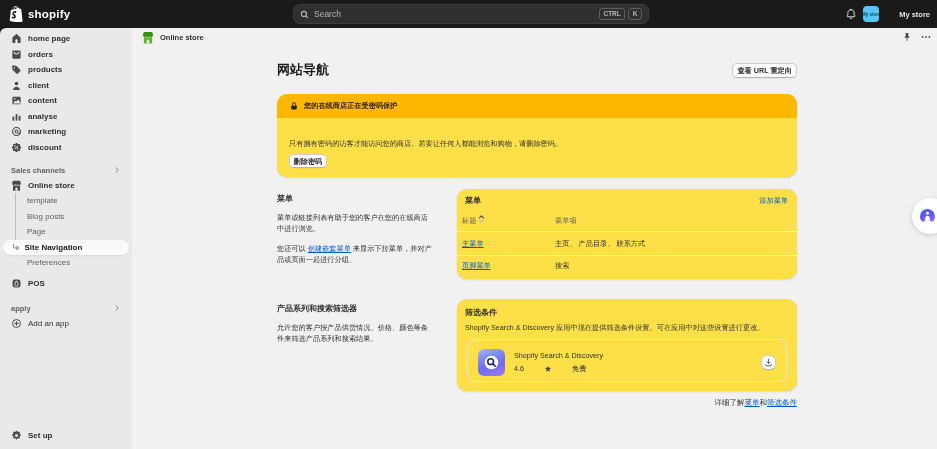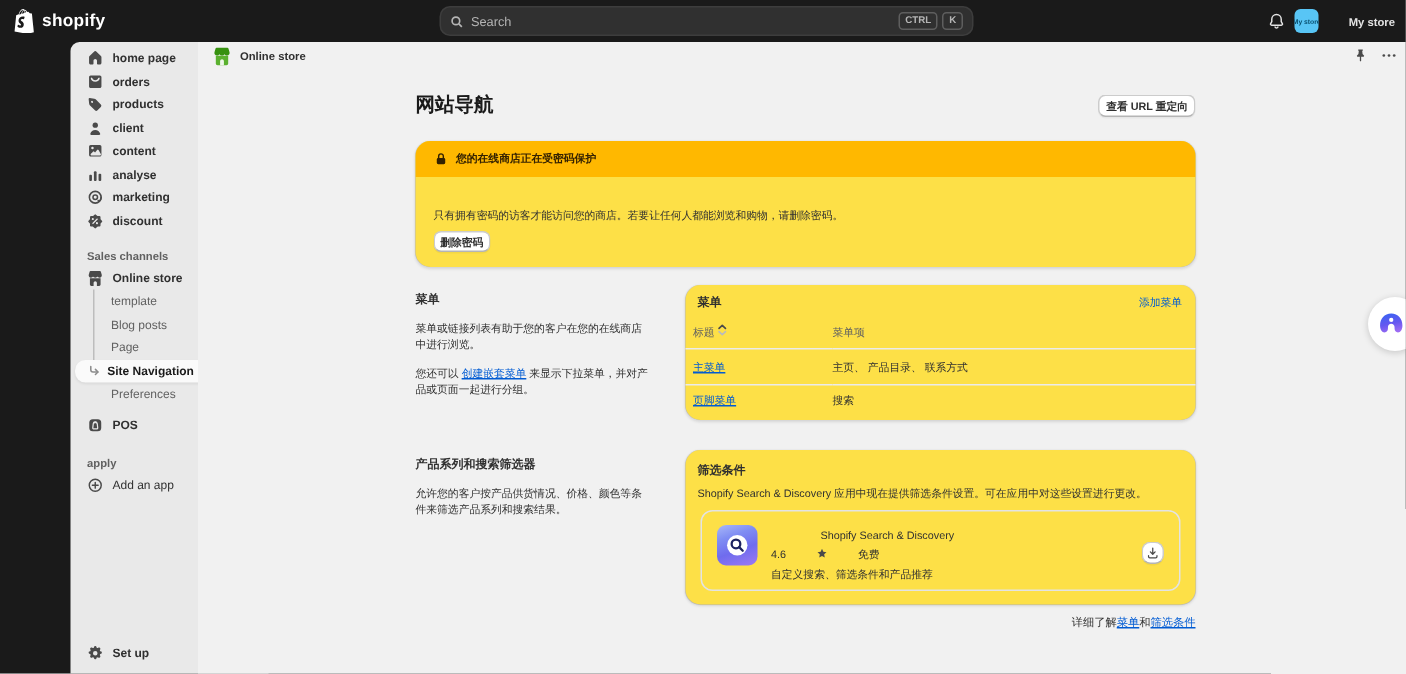--- a/index.html
+++ b/index.html
@@ -19,21 +19,21 @@
   .kbd { border:1px solid #5e5e5e; border-radius:3px; color:#b5b5b5; font-size:6.5px; font-weight:bold;
          padding:1.5px 3.5px; margin-left:3px; line-height:1; }
   .top-right { position:absolute; right:7px; top:0; height:28px; display:flex; align-items:center; gap:5px; }
   .bell-btn { width:14px; height:20px; display:flex; align-items:center; justify-content:center; border-radius:5px; }
   .account { display:flex; align-items:center; gap:20px; }
   .avatar { width:16px; height:16px; border-radius:4px; background:#58c5f5; color:#074e6e;
             font-size:4.5px; font-weight:bold; display:flex; align-items:center; justify-content:center; overflow:hidden; white-space:nowrap; }
   .store-name { color:#e3e3e3; font-size:7.5px; font-weight:bold; }
 
   
-  .sidebar { position:absolute; left:0; top:28px; width:132px; height:421px; background:#e9e9e9; border-top-left-radius:6px;margin-left:47px; }
+  .sidebar { position:absolute; left:0; top:28px; width:132px; height:421px; background:#e9e9e9; border-top-left-radius:6px; }
   .nav { padding-top:3px; }
   .nav-item { height:15.5px; display:flex; align-items:center; padding-left:8px; gap:6px;
               font-size:8px; font-weight:bold; color:#303030; border-radius:7px; margin:0 3px; }
   .nav-item .ic { width:11px; height:11px; color:#4a4a4a; flex:0 0 auto; }
   .nav-item .ic svg { width:11px; height:11px; }
   .nav-head { height:15px; display:flex; align-items:center; justify-content:space-between;
               padding:0 11px 0 11px; font-size:7.5px; font-weight:bold; color:#616161; margin-top:7.5px; }
   .nav-head .ch { color:#8a8a8a; }
   .sub-item { height:15.5px; display:flex; align-items:center; padding-left:24px;
               font-size:8px; color:#616161; font-weight:normal; margin:0 3px; border-radius:7px; position:relative; }
@@ -91,21 +91,21 @@
 
   .filters-card { padding-bottom:9px; }
   .filters-card .card-head { padding:8px 9px 2px 8px; }
   .filters-card .desc { font-size:7.2px; color:#303030; padding:0 9px 0 8px; margin-top:2px; line-height:11px; }
   .app-box { margin:6px 10px 0; border:1px solid #e3e3e3; border-radius:8px; padding:9px 10px 5px;
              display:flex; align-items:flex-start; gap:9px; }
   .app-icon { width:27px; height:27px; border-radius:6px; flex:0 0 auto;
               background:linear-gradient(160deg,#a9b8f8 0%, #7f8df3 30%, #6f6cee 60%, #9d79f2 100%);
               display:flex; align-items:center; justify-content:center; }
   .app-meta { flex:1; margin-top:1px; }
-  .app-name { font-size:7.2px; color:#303030; line-height:11px;margin-left:33px; }
+  .app-name { font-size:7.2px; color:#303030; line-height:11px; }
   .app-rating { font-size:7.2px; color:#303030; margin-top:2px; line-height:11px; display:flex; align-items:center; gap:20px; }
   .app-desc { font-size:7.2px; color:#303030; margin-top:2px; line-height:11px; }
   .dl-btn { width:15px; height:15px; border:1px solid #ccc; border-bottom-color:#b5b5b5; border-radius:6px;
             background:#fff; display:flex; align-items:center; justify-content:center; align-self:center;
             box-shadow:0 1px 0 rgba(0,0,0,.04); }
 
   .learn-more { text-align:right; font-size:7.5px; color:#303030; margin-top:6px; line-height:11px; }
 
   
   .float-btn { position:absolute; right:-11px; top:170px; width:36px; height:36px; border-radius:50%;
@@ -417,21 +417,20 @@
               <div class="app-name">Shopify Search &amp; Discovery</div>
               <div class="app-rating">
                 <span>4.6</span>
                 <span>
                     <svg width="8" height="8" viewBox="0 0 16 16" fill="#4a4a4a">
                       <path d="M8 1.8l1.8 3.9 4.2.5-3.1 2.9.8 4.2L8 11.2l-3.7 2.1.8-4.2L2 6.2l4.2-.5L8 1.8z"></path>
                     </svg>
                   </span>
                 <span>免费</span>
               </div>
-              <div class="app-desc">自定义搜索、筛选条件和产品推荐</div>
             </span>
             <span class="dl-btn">
               <svg width="9" height="9" viewBox="0 0 16 16" fill="none" stroke="#4a4a4a" stroke-width="1.5" stroke-linecap="round" stroke-linejoin="round">
                   <path d="M8 2.5v7M5.2 7 8 9.8 10.8 7"></path>
                   <path d="M3 11.5v1c0 .8.7 1.5 1.5 1.5h7c.8 0 1.5-.7 1.5-1.5v-1"></path>
                 </svg>
             </span>
           </div>
         </div>
       </div>

